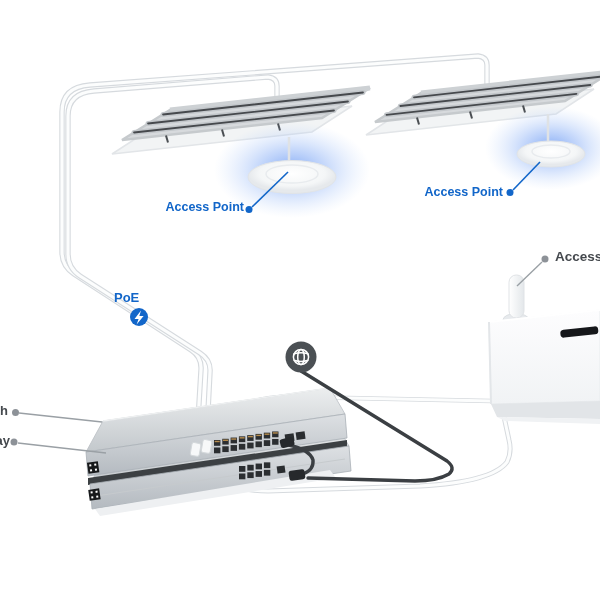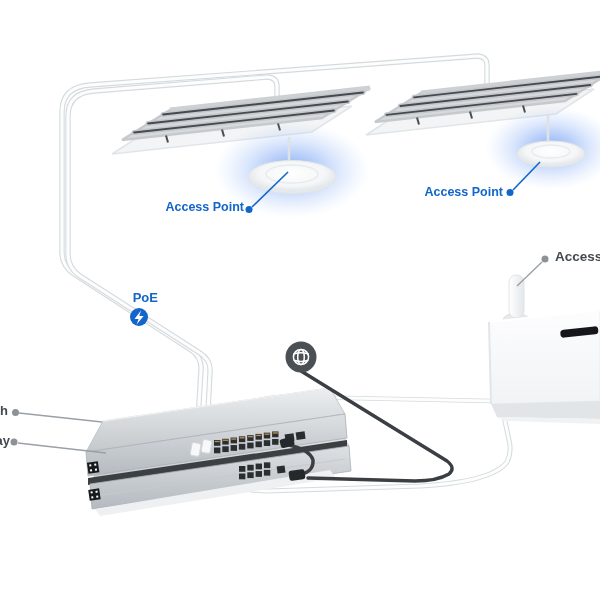--- a/index.html
+++ b/index.html
@@ -237,17 +237,17 @@
     <circle cx="14" cy="442" r="3.5" fill="#8d9298"></circle>
   </g>
 </svg>
 
 <div class="lbl lbl-blue" style="left:144px;top:201px;width:100px;text-align:right;">Access Point</div>
 
 <div class="lbl lbl-blue" style="left:403px;top:186px;width:100px;text-align:right;">Access Point</div>
 
 <div class="lbl lbl-gray" style="left:555px;top:250px;width:130px;font-size:13.5px;">Access Point</div>
 
-<div class="lbl lbl-blue" style="left:114px;top:291px;width:44px;text-align:right;font-size:13px;">PoE</div>
+<div class="lbl lbl-blue" style="left:114px;top:291px;width:44px;text-align:left;font-size:13px;">PoE</div>
 
 <div class="lbl lbl-gray" style="left:-52px;top:404px;width:60px;text-align:right;font-size:13px;">Switch</div>
 
 <div class="lbl lbl-gray" style="left:-60px;top:434px;width:70px;text-align:right;font-size:13px;">Gateway</div>
 
 </body></html>

